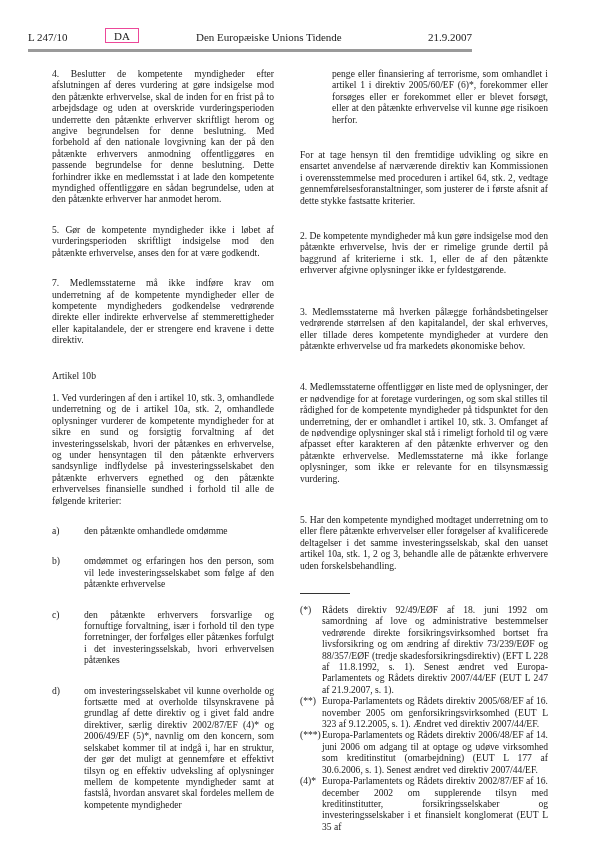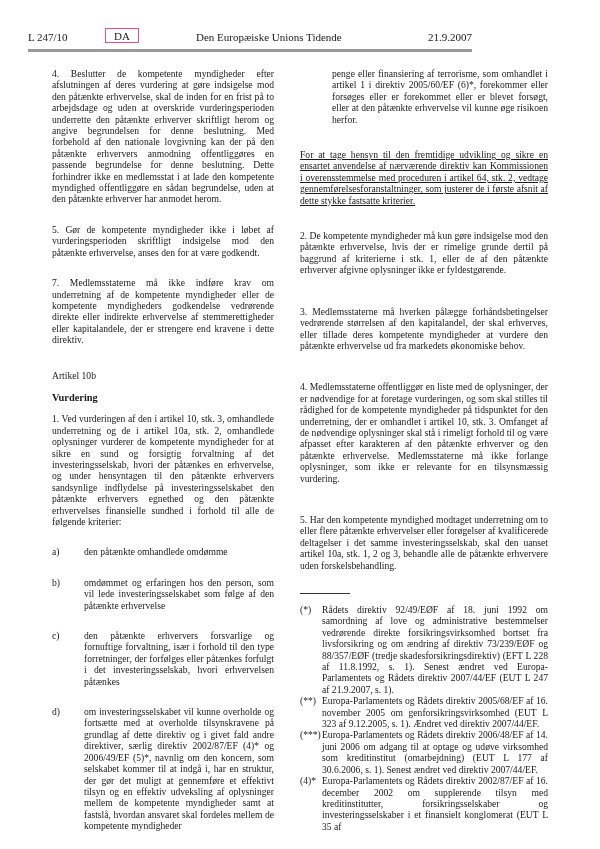--- a/index.html
+++ b/index.html
@@ -37,21 +37,20 @@
   <span class="h-title">Den Europæiske Unions Tidende</span>
   <span class="h-date">21.9.2007</span>
 </div>
 <div class="header-rule"></div>
 
 <div class="col col-left">
   <p class="para">4.   Beslutter de kompetente myndigheder efter afslutningen af deres vurdering at gøre indsigelse mod den påtænkte erhvervelse, skal de inden for en frist på to arbejdsdage og uden at overskride vurderingsperioden underrette den påtænkte erhverver skriftligt herom og angive begrundelsen for denne beslutning. Med forbehold af den nationale lovgivning kan der på den påtænkte erhververs anmodning offentliggøres en passende begrundelse for denne beslutning. Dette forhindrer ikke en medlemsstat i at lade den kompetente myndighed offentliggøre en sådan begrundelse, uden at den påtænkte erhverver har anmodet herom.</p>
   <p class="para">5.   Gør de kompetente myndigheder ikke i løbet af vurderingsperioden skriftligt indsigelse mod den påtænkte erhvervelse, anses den for at være godkendt.</p>
   <p class="para" style="margin-bottom:24px !important;">7.   Medlemsstaterne må ikke indføre krav om underretning af de kompetente myndigheder eller de kompetente myndigheders godkendelse vedrørende direkte eller indirekte erhvervelse af stemmerettigheder eller kapitalandele, der er strengere end kravene i dette direktiv.</p>
   <p class="art-label">Artikel 10b</p>
-  <p class="art-heading">Vurdering</p>
   <p class="para">1.   Ved vurderingen af den i artikel 10, stk. 3, omhandlede underretning og de i artikel 10a, stk. 2, omhandlede oplysninger vurderer de kompetente myndigheder for at sikre en sund og forsigtig forvaltning af det investeringsselskab, hvori der påtænkes en erhvervelse, og under hensyntagen til den påtænkte erhververs sandsynlige indflydelse på investeringsselskabet den påtænkte erhververs egnethed og den påtænkte erhvervelses finansielle sundhed i forhold til alle de følgende kriterier:</p>
 
   <div class="item para">
     <span class="lbl">a)</span>
     <p>den påtænkte omhandlede omdømme</p>
   </div>
   <div class="item para">
     <span class="lbl">b)</span>
     <p>omdømmet og erfaringen hos den person, som vil lede investeringsselskabet som følge af den påtænkte erhvervelse</p>
   </div>
@@ -61,21 +60,21 @@
   </div>
   <div class="item para">
     <span class="lbl">d)</span>
     <p>om investeringsselskabet vil kunne overholde og fortsætte med at overholde tilsynskravene på grundlag af dette direktiv og i givet fald andre direktiver, særlig direktiv 2002/87/EF (4)* og 2006/49/EF (5)*, navnlig om den koncern, som selskabet kommer til at indgå i, har en struktur, der gør det muligt at gennemføre et effektivt tilsyn og en effektiv udveksling af oplysninger mellem de kompetente myndigheder samt at fastslå, hvordan ansvaret skal fordeles mellem de kompetente myndigheder</p>
   </div>
 
 </div>
 
 <div class="col col-right" style="left:300px; width:248px;">
   <p class="indent para" style="margin-bottom:24px !important;">penge eller finansiering af terrorisme, som omhandlet i artikel 1 i direktiv 2005/60/EF (6)*, forekommer eller forsøges eller er forekommet eller er blevet forsøgt, eller at den påtænkte erhvervelse vil kunne øge risikoen herfor.</p>
-  <p class="para" style="margin-bottom:24px !important;text-decoration:underline;">For at tage hensyn til den fremtidige udvikling og sikre en ensartet anvendelse af nærværende direktiv kan Kommissionen i overensstemmelse med proceduren i artikel 64, stk. 2, vedtage gennemførelsesforanstaltninger, som justerer de i første afsnit af dette stykke fastsatte kriterier.</p>
+  <p class="para" style="margin-bottom:24px !important;">For at tage hensyn til den fremtidige udvikling og sikre en ensartet anvendelse af nærværende direktiv kan Kommissionen i overensstemmelse med proceduren i artikel 64, stk. 2, vedtage gennemførelsesforanstaltninger, som justerer de i første afsnit af dette stykke fastsatte kriterier.</p>
   <p class="para" style="margin-bottom:30px !important;">2.   De kompetente myndigheder må kun gøre indsigelse mod den påtænkte erhvervelse, hvis der er rimelige grunde dertil på baggrund af kriterierne i stk. 1, eller de af den påtænkte erhverver afgivne oplysninger ikke er fyldestgørende.</p>
   <p class="para" style="margin-bottom:30px !important;">3.   Medlemsstaterne må hverken pålægge forhåndsbetingelser vedrørende størrelsen af den kapitalandel, der skal erhverves, eller tillade deres kompetente myndigheder at vurdere den påtænkte erhvervelse ud fra markedets økonomiske behov.</p>
   <p class="para" style="margin-bottom:30px !important;">4.   Medlemsstaterne offentliggør en liste med de oplysninger, der er nødvendige for at foretage vurderingen, og som skal stilles til rådighed for de kompetente myndigheder på tidspunktet for den underretning, der er omhandlet i artikel 10, stk. 3. Omfanget af de nødvendige oplysninger skal stå i rimeligt forhold til og være afpasset efter karakteren af den påtænkte erhverver og den påtænkte erhvervelse. Medlemsstaterne må ikke forlange oplysninger, som ikke er relevante for en tilsynsmæssig vurdering.</p>
   <p>5.   Har den kompetente myndighed modtaget underretning om to eller flere påtænkte erhvervelser eller forøgelser af kvalificerede deltagelser i det samme investeringsselskab, skal den uanset artikel 10a, stk. 1, 2 og 3, behandle alle de påtænkte erhververe uden forskelsbehandling.</p>
 
   <div class="fn-rule"></div>
 
   <div class="fn">
     <span class="lbl">(*)</span>
     <p>Rådets direktiv 92/49/EØF af 18. juni 1992 om samordning af love og administrative bestemmelser vedrørende direkte forsikringsvirksomhed bortset fra livsforsikring og om ændring af direktiv 73/239/EØF og 88/357/EØF (tredje skadesforsikringsdirektiv) (EFT L 228 af 11.8.1992, s. 1). Senest ændret ved Europa-Parlamentets og Rådets direktiv 2007/44/EF (EUT L 247 af 21.9.2007, s. 1).</p>

